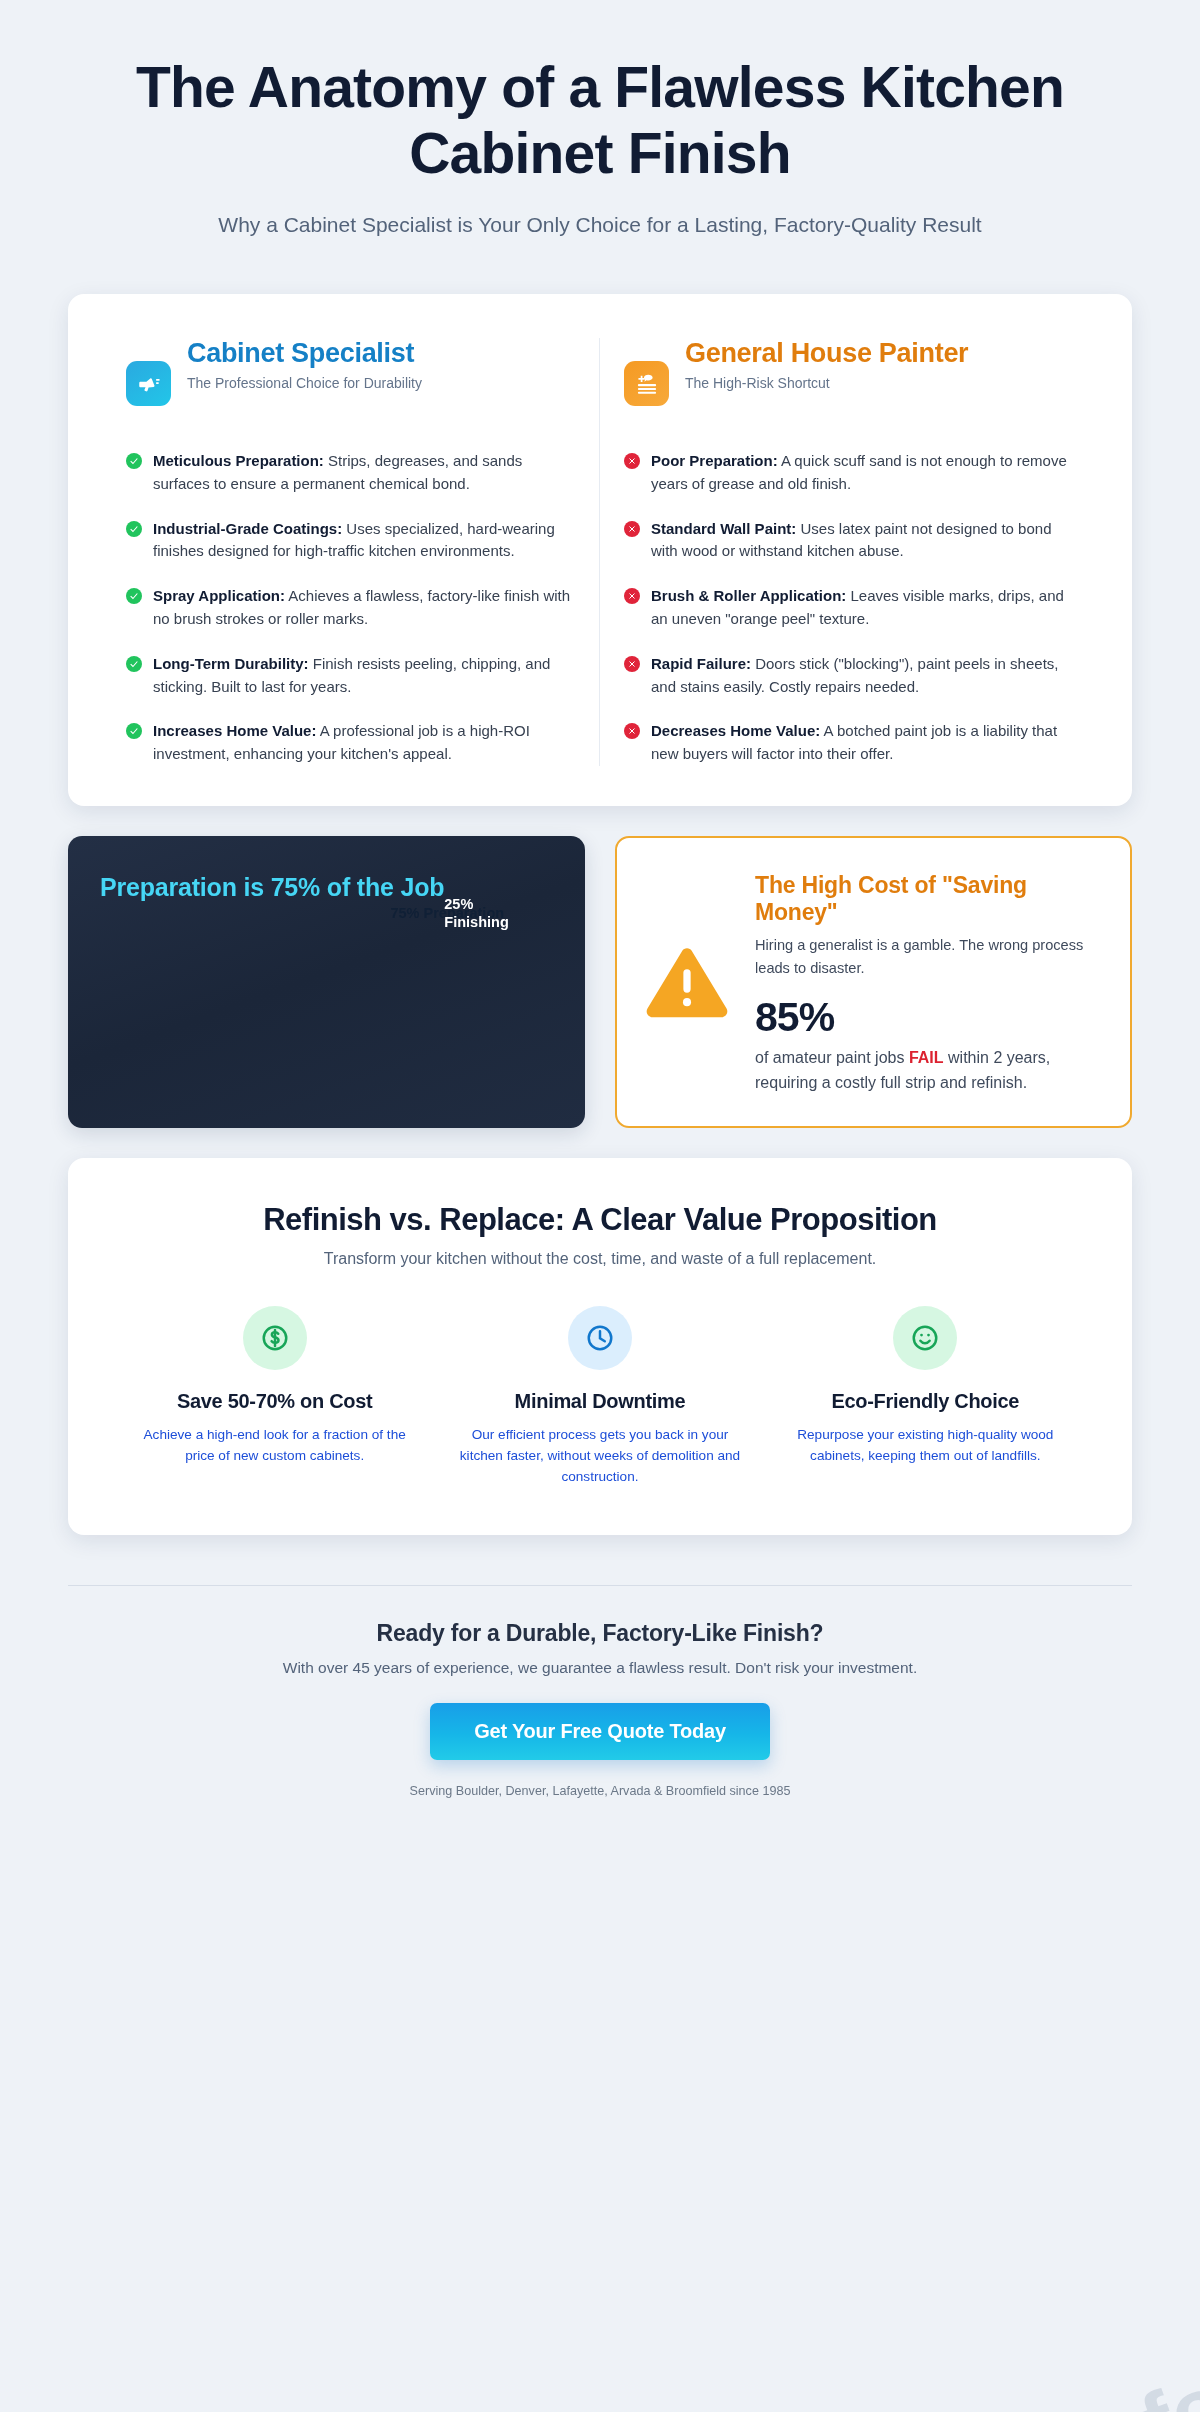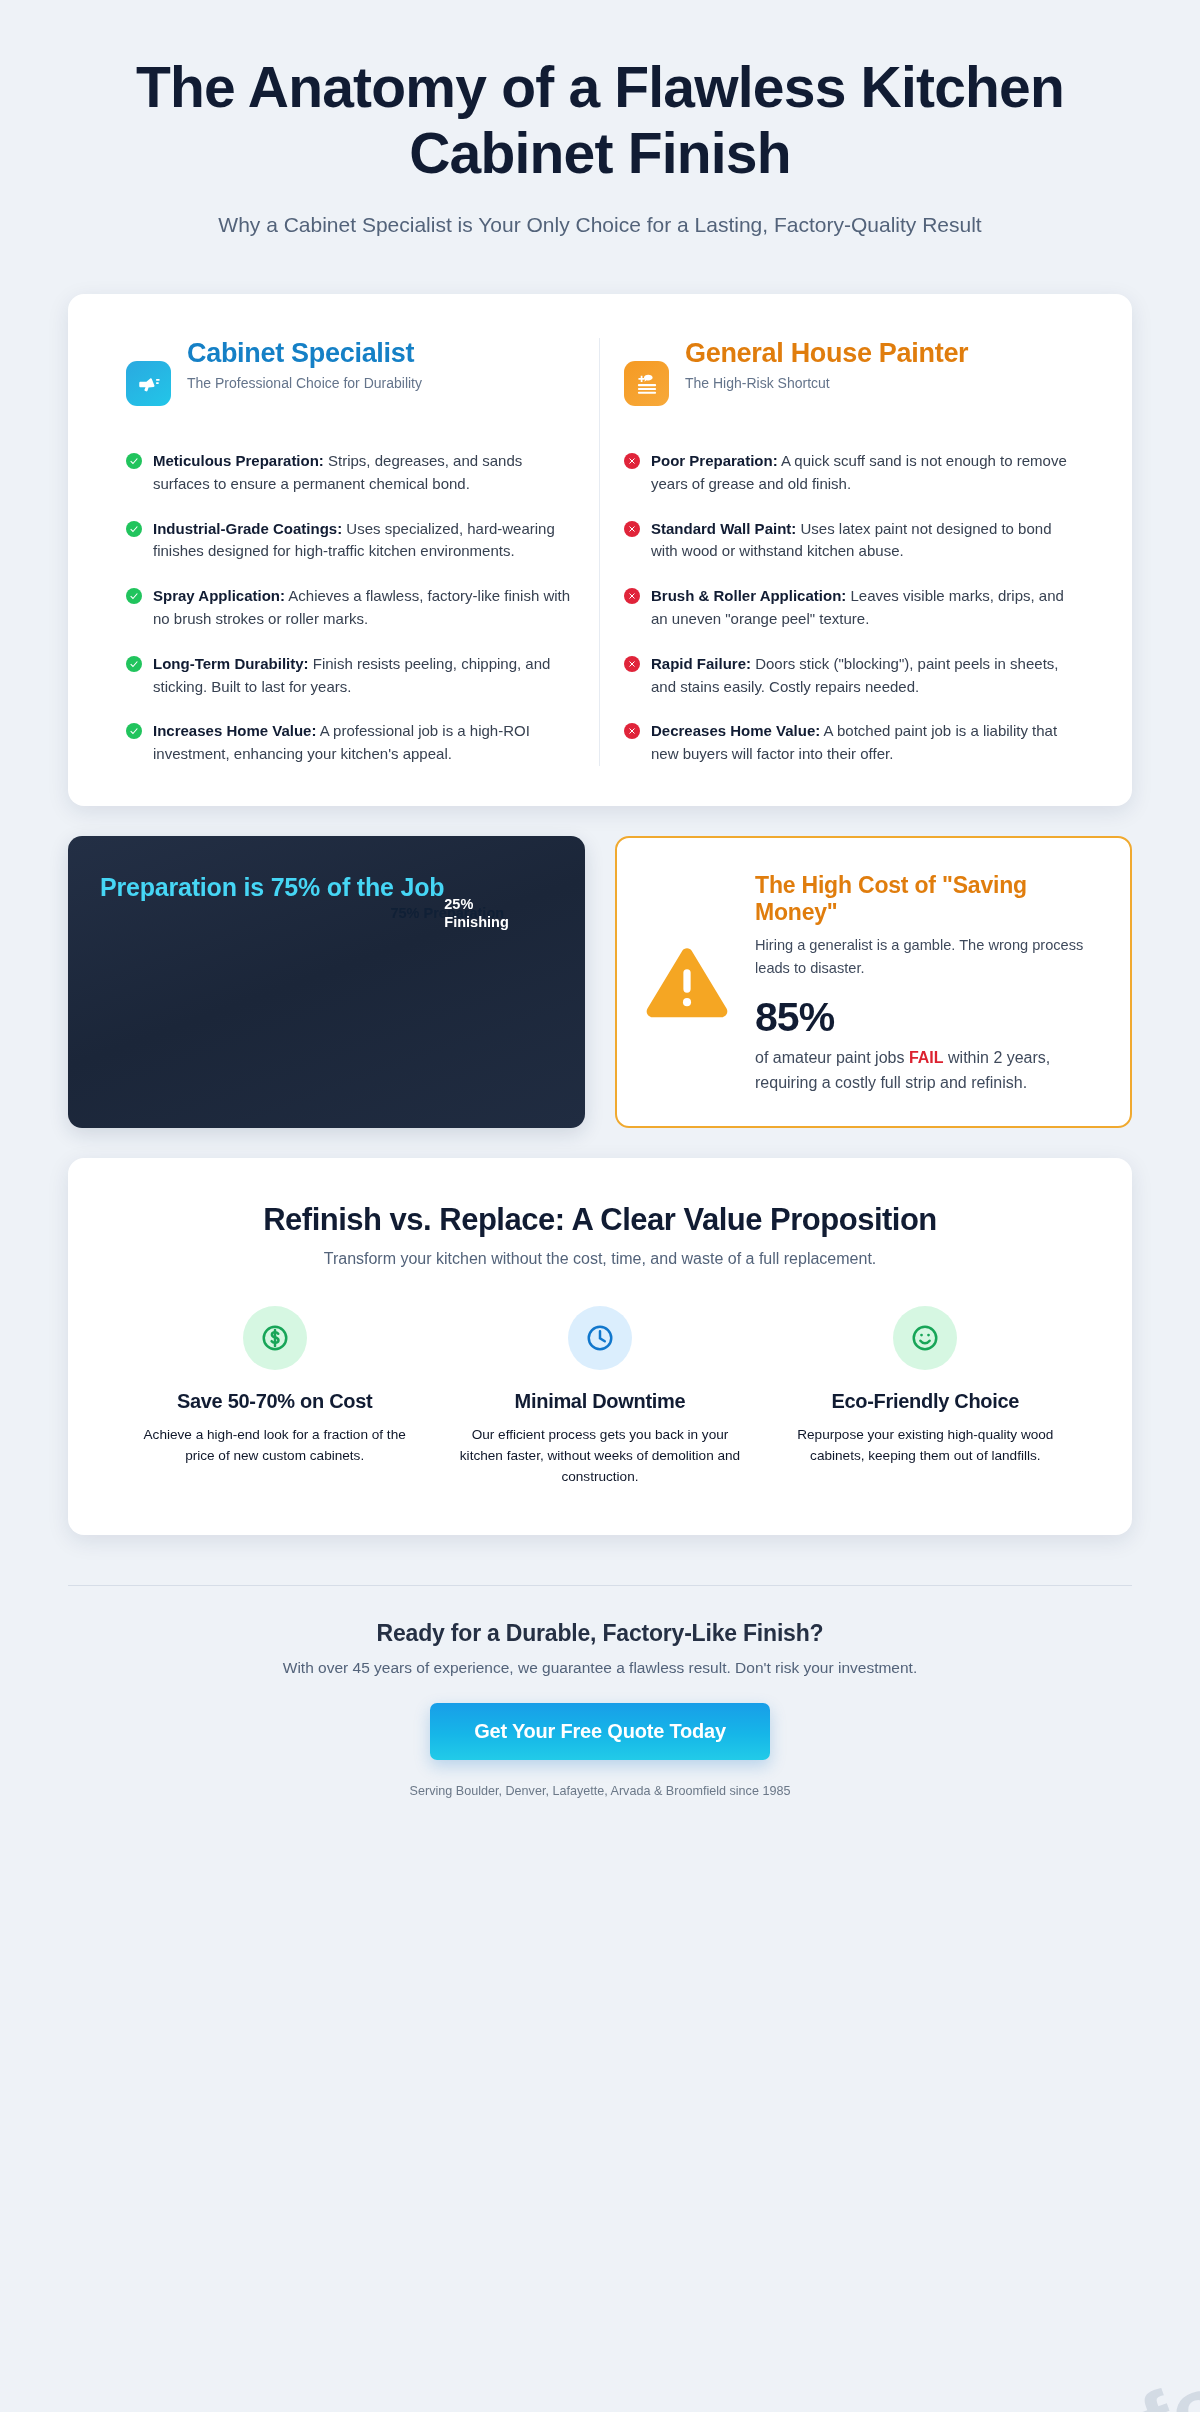--- a/index.html
+++ b/index.html
@@ -215,21 +215,21 @@
   }
   .value-circle.green { background: #d6f7e2; }
   .value-circle.blue  { background: #dbeefd; }
   .value-circle svg { width: 30px; height: 30px; }
   .value-h {
     font-size: 20px; font-weight: 700; color: #111c33;
     letter-spacing: -0.3px;
   }
   .value-p {
     margin-top: 11px;
-    font-size: 13.6px; line-height: 1.55; color: #0f172a;
+    font-size: 13.6px; line-height: 1.55; color: #1d4ed8;
   }
 
   
   .divider {
     margin: 50px 0 0 0;
     border-top: 1px solid #d6dde7;
   }
   .footer { text-align: center; padding-top: 34px; }
   .footer-title {
     font-size: 23px; font-weight: 700; color: #253044;

